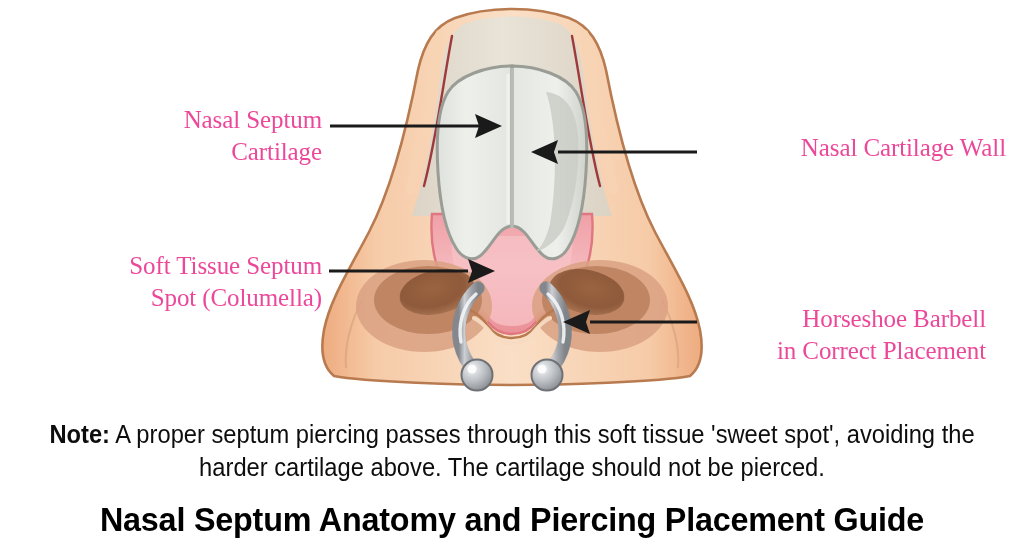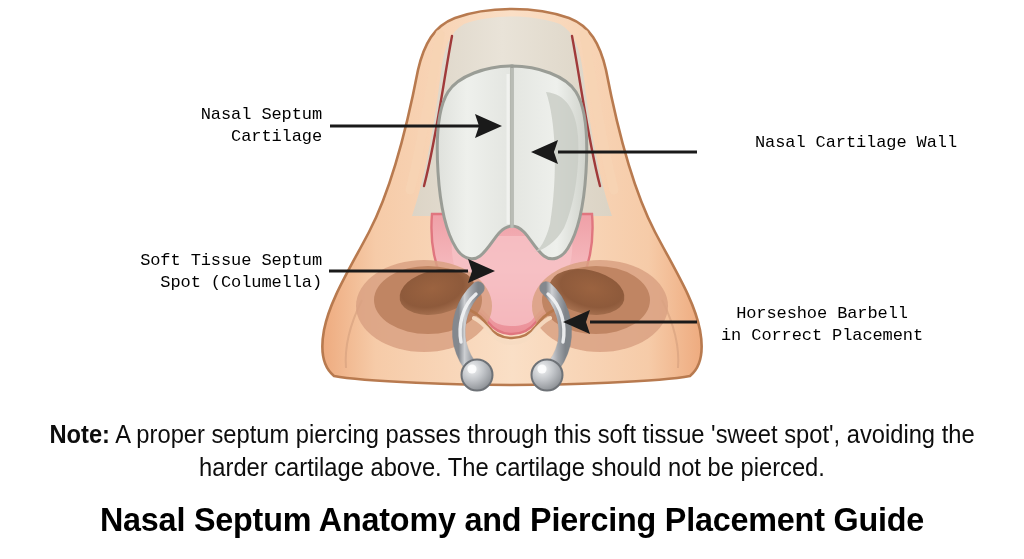--- a/index.html
+++ b/index.html
@@ -26,41 +26,41 @@
   .diagram-svg {
     position: absolute;
     left: 0; top: 0;
     width: 1024px;
     height: 410px;
   }
 
   
   .label {
     position: absolute;
-    font-family: Liberation Mono, monospace;
-    font-size: 17px;
+    font-family: Liberation Serif, serif;
+    font-size: 25px;
     line-height: 1.28;
-    color: #000000;
+    color: #ec4899;
     white-space: pre-line;
     letter-spacing: -0.1px;
   }
   .label.right-align { text-align: right; }
-  .label.left-align  { text-align: center; }
+  .label.left-align  { text-align: right; }
 
   #label-septum-cartilage {
     left: 60px;  top: 104px;  width: 262px;
   }
   #label-cartilage-wall {
     left: 706px; top: 132px;  width: 300px;
   }
   #label-sweet-spot {
     left: 54px;  top: 250px;  width: 268px;
   }
   #label-horseshoe {
-    left: 672px; top: 303px;  width: 300px;
+    left: 686px; top: 303px;  width: 300px;
   }
 
   
   .note {
     position: absolute;
     left: 0;
     top: 418px;
     width: 1024px;
     text-align: center;
     font-family: "Liberation Sans Narrow", "Liberation Sans", sans-serif;

